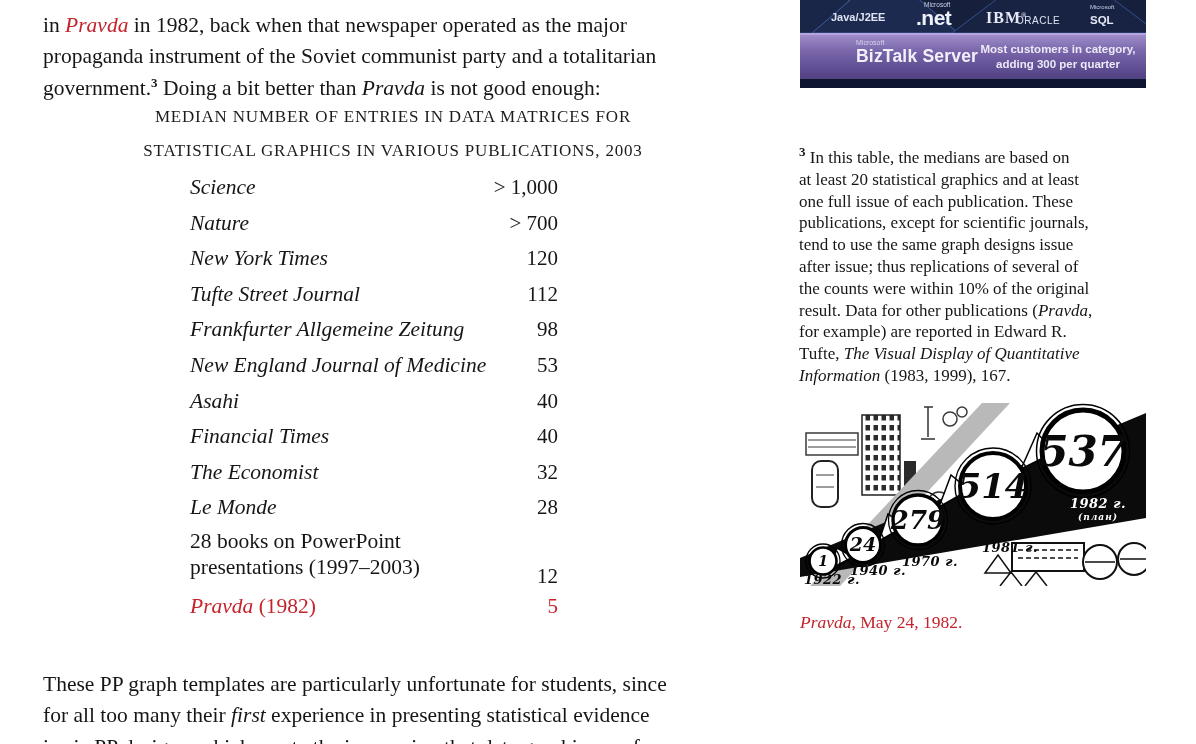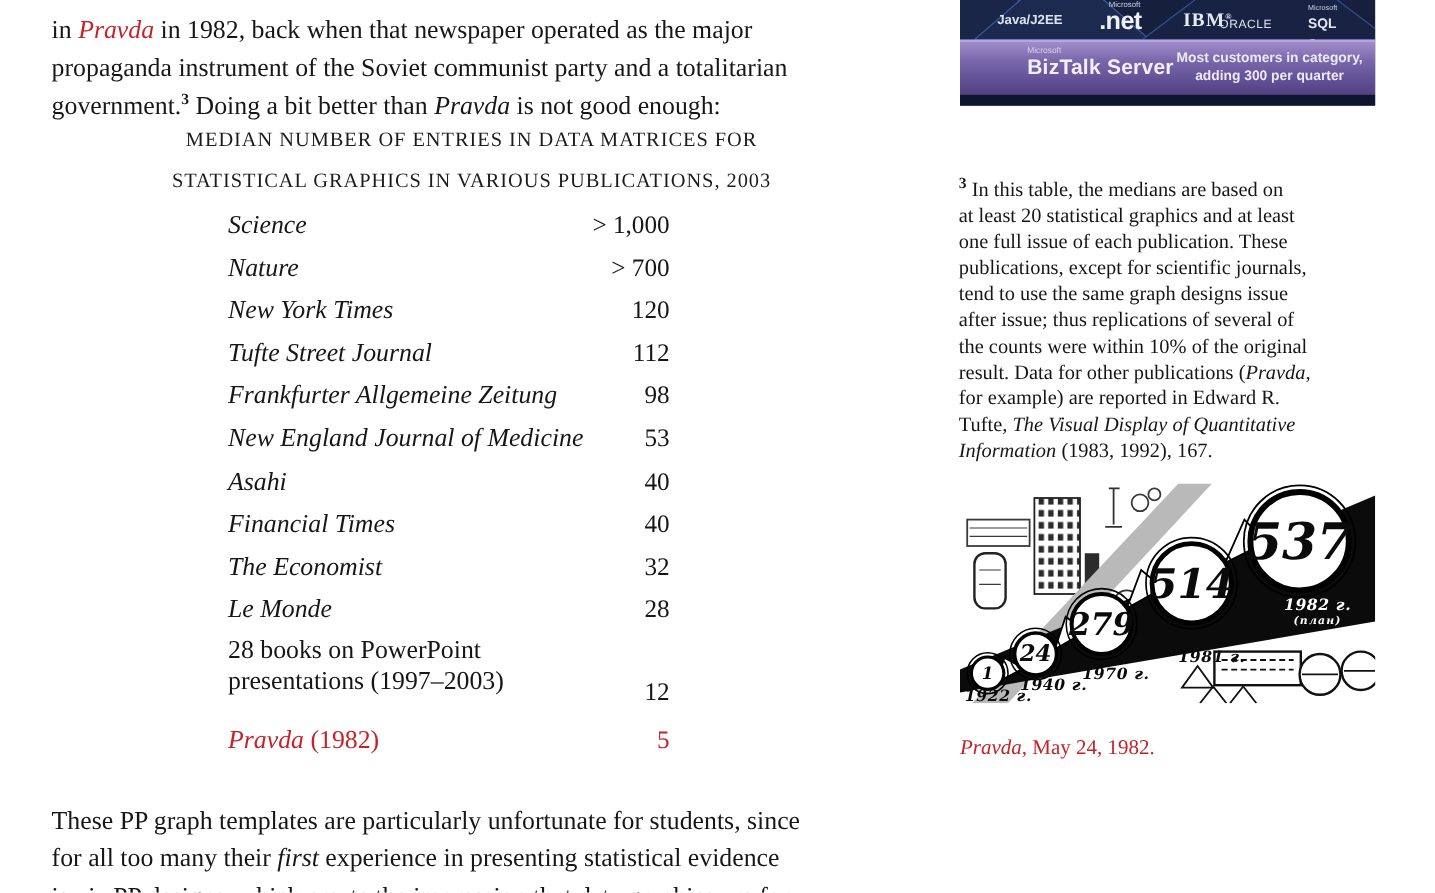--- a/index.html
+++ b/index.html
@@ -19,21 +19,21 @@
          font-size:17px;line-height:34px;letter-spacing:0.8px;color:#1c1c1c;
          white-space:pre-line;}
   .tbl{position:absolute;left:190px;top:172px;width:368px;font-size:21.5px;}
   .trow{display:flex;justify-content:space-between;align-items:baseline;
          height:35.6px;line-height:31px;}
   .trow .lbl{white-space:nowrap;}
   .trow .val{font-size:21px;margin-left:auto;}
   .trow.two{height:63px;line-height:26.5px;align-items:center;}
   .trow.two .lbl{white-space:normal;width:310px;align-self:flex-start;}
   .trow.two .val{align-self:flex-end;padding-bottom:1px;}
-  .trow.pravda{margin-top:10px;color:#c4232c;}
+  .trow.pravda{margin-top:0;color:#c4232c;}
 
   
   .fnote{position:absolute;left:799px;top:130px;width:352px;font-size:17px;
          line-height:21.8px;color:#161616;white-space:pre-wrap;}
   .fig-caption{position:absolute;left:800px;top:594px;font-size:17.5px;color:#c4232c;}
 
   
   .ad{position:absolute;left:800px;top:0;width:346px;height:88px;background:#16203d;
       overflow:hidden;font-family:"Liberation Sans",sans-serif;}
   .ad .tri{position:absolute;left:0;top:0;}
@@ -158,21 +158,21 @@
   <p class="fnote"><sup class="fnm">3</sup><span> In this table, the medians are based on
 at least 20 statistical graphics and at least
 one full issue of each publication. These
 publications, except for scientific journals,
 tend to use the same graph designs issue
 after issue; thus replications of several of
 the counts were within 10% of the original
 result. Data for other publications (</span><em>Pravda</em><span>,
 for example) are reported in Edward R.
 Tufte, </span><em>The Visual Display of Quantitative
-Information</em><span> (1983, 1992), 167.</span></p>
+Information</em><span> (1983, 1999), 167.</span></p>
 
   <div class="pfig">
     <svg width="346" height="183" viewBox="0 0 346 183">
       <defs>
         <pattern id="win" width="8" height="10" patternUnits="userSpaceOnUse">
           <rect width="8" height="10" fill="#ffffff"></rect>
           <rect x="1.5" y="2" width="4.5" height="5.5" fill="#2b2b2b"></rect>
         </pattern>
       </defs>
       <rect width="346" height="183" fill="#ffffff"></rect>

